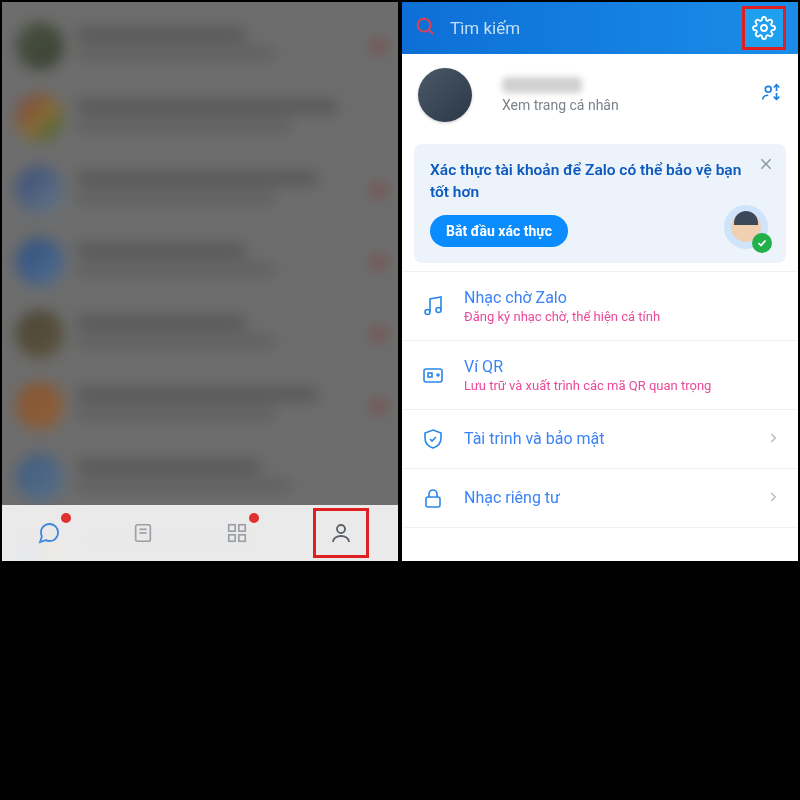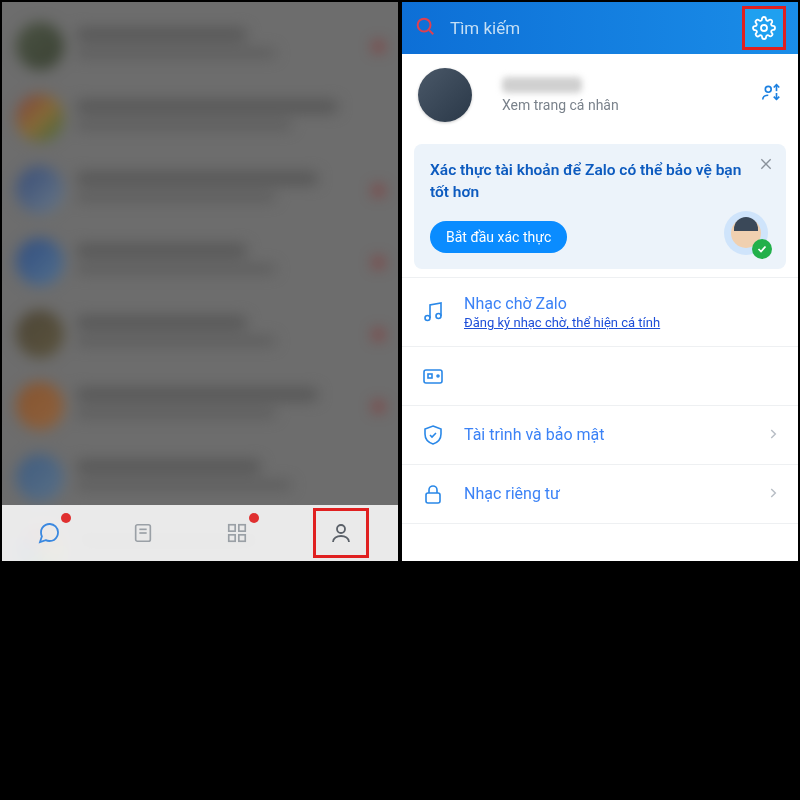--- a/index.html
+++ b/index.html
@@ -40,34 +40,34 @@
 
     .profile-row { display: flex; align-items: center; padding: 14px 16px; gap: 30px; background: #fff; }
     .profile-avatar { width: 54px; height: 54px; border-radius: 50%; background: linear-gradient(135deg,#4a5868,#2a3848); flex-shrink: 0; box-shadow: 0 1px 3px rgba(0,0,0,0.2); }
     .profile-text { flex: 1; }
     .blur-name { width: 80px; height: 16px; background: #d0d0d0; border-radius: 5px; filter: blur(3px); margin-bottom: 4px; }
     .profile-sub { font-size: 14px; color: #7a828b; }
     .swap-icon { color: #1a7fe0; }
 
     .verify-card { margin: 8px 12px; background: #ecf3fa; border-radius: 8px; padding: 16px; position: relative; }
     .verify-close { position: absolute; top: 12px; right: 12px; color: #8a929b; font-size: 18px; line-height: 1; }
-    .verify-title { color: #0d5bbf; font-weight: 600; font-size: 15.5px; line-height: 1.4; margin-bottom: 18px; padding-right: 24px; }
-    .verify-btn { display: inline-block; background: #0a8cff; color: #fff; font-size: 14px; font-weight: 400; padding: 8px 16px; border-radius: 18px; }
+    .verify-title { color: #0d5bbf; font-weight: 600; font-size: 15.5px; line-height: 1.4; margin-bottom: 12px; padding-right: 24px; }
+    .verify-btn { display: inline-block; background: #0a8cff; color: #fff; font-size: 14px; font-weight: 700; padding: 8px 16px; border-radius: 18px; }
     .verify-illu { position: absolute; right: 18px; bottom: 14px; width: 44px; height: 44px; border-radius: 50%; background: #cfe4fb; display: flex; align-items: center; justify-content: center; }
     .verify-head { width: 30px; height: 30px; border-radius: 50%; background: #f0d0b0; position: relative; }
     .verify-hair { position: absolute; top: -1px; left: 3px; width: 24px; height: 14px; border-radius: 14px 14px 0 0; background: #3a4858; }
     .verify-check { position: absolute; right: -4px; bottom: -4px; width: 20px; height: 20px; border-radius: 50%; background: #22b04a; display: flex; align-items: center; justify-content: center; color: #fff; font-size: 12px; }
 
     .menu-list { background: #fff; }
     .menu-item { display: flex; align-items: center; padding: 16px 18px; gap: 18px; border-bottom: 1px solid #eef0f2; }
     .menu-item:first-child { border-top: 1px solid #eef0f2; }
     .menu-icon { width: 26px; height: 26px; display: flex; align-items: center; justify-content: center; color: #2a88e8; flex-shrink: 0; }
     .menu-text { flex: 1; }
     .menu-title { font-size: 16px; color: #3b82f6; margin-bottom: 2px; }
-    .menu-sub { font-size: 13px; color: #1d4ed8; text-decoration: underline; }
+    .menu-sub { font-size: 13px; color: #ec4899; }
     .chevron { color: #b8bec5; }
   </style>
 </head>
 <body>
 
 <div class="left-panel">
   <div class="left-content">
     <div class="chat-row">
         <div class="avatar av1"></div>
         <div class="chat-meta">
@@ -235,20 +235,22 @@
     </div>
     <div class="menu-item">
       <span class="menu-icon">
         <svg width="24" height="24" viewBox="0 0 24 24" fill="none" stroke="#2a88e8" stroke-width="1.6">
             <rect x="3" y="6" width="18" height="13" rx="2"></rect>
             <rect x="7" y="10" width="4" height="4"></rect>
             <circle cx="17" cy="12" r="1"></circle>
           </svg>
       </span>
       <div class="menu-text">
+        <div class="menu-title">Ví QR</div>
+        <div class="menu-sub">Lưu trữ và xuất trình các mã QR quan trọng</div>
       </div>
     </div>
     <div class="menu-item">
       <span class="menu-icon">
         <svg width="24" height="24" viewBox="0 0 24 24" fill="none" stroke="#2a88e8" stroke-width="1.6">
             <path d="M12 3l8 3v5c0 5-3.5 8.5-8 10-4.5-1.5-8-5-8-10V6l8-3z"></path>
             <polyline points="9 12 11 14 15 10"></polyline>
           </svg>
       </span>
       <div class="menu-text">

